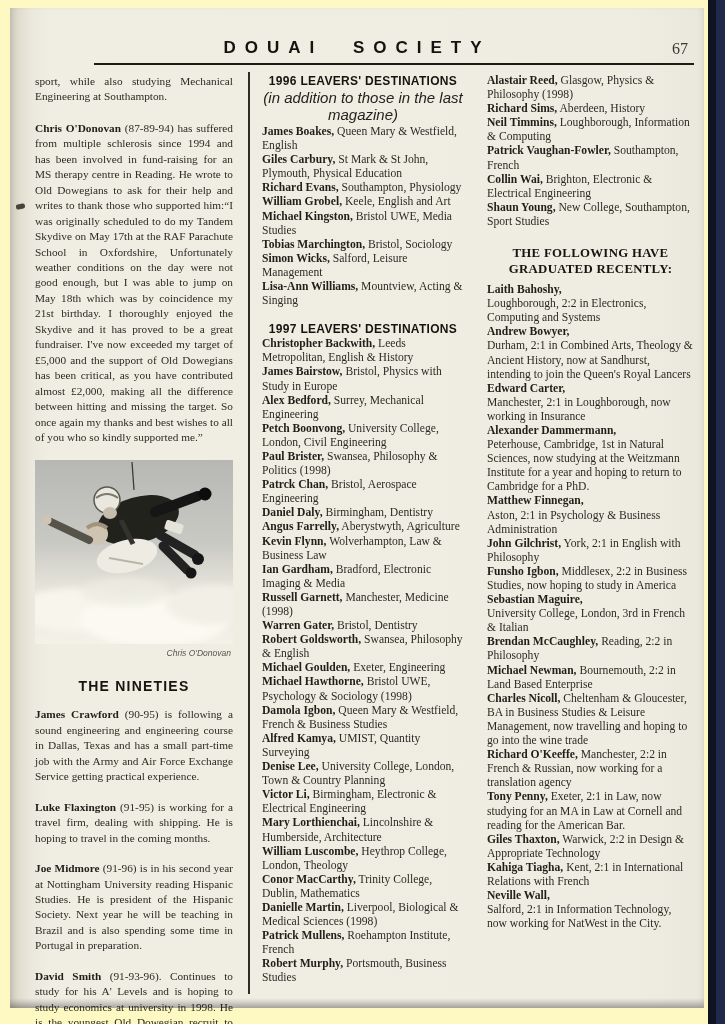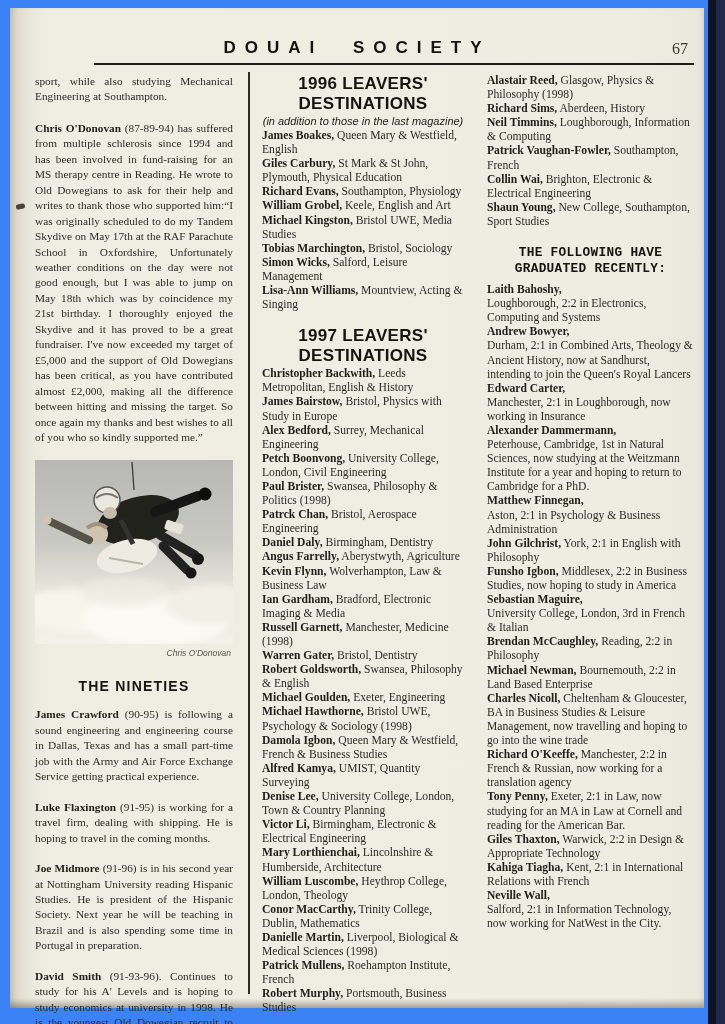--- a/index.html
+++ b/index.html
@@ -1,16 +1,16 @@
 <!DOCTYPE html>
 <html><head>
 <meta charset="utf-8">
 <style>
   html,body{margin:0;padding:0;background:#090909;}
-  .scan{position:relative;width:725px;height:1024px;background:#3b82f6;overflow:hidden;
+  .scan{position:relative;width:725px;height:1024px;background:#fef9c3;overflow:hidden;
         font-family:"Liberation Serif",serif;}
   .cover-edge{position:absolute;right:0;top:0;width:9px;height:100%;background:#20294a;}
   .cover-edge2{position:absolute;right:9px;top:0;width:8px;height:100%;background:#101321;}
   .page{position:absolute;left:10px;top:8px;width:694px;height:1000px;
         background:linear-gradient(90deg,#cfccbe 0px,#e2dfd1 10px,#ebe9dd 22px,#f0eee3 40px,#efede2 90%,#eae8dc 100%);
         box-shadow:inset 0 -3px 6px rgba(0,0,0,.15);}
   .staple{position:absolute;left:6px;top:196px;width:9px;height:5px;background:#45433a;border-radius:2px;transform:rotate(-12deg);}
   
   .hdr-title{position:absolute;left:0;top:30px;width:100%;text-align:center;
              font-family:"Liberation Sans",sans-serif;font-weight:bold;font-size:17px;
@@ -22,26 +22,26 @@
   .col1{left:25px;width:198px;}
   .col2{left:252px;width:202px;}
   .col3{left:477px;width:207px;}
   .divider{position:absolute;left:238px;top:64px;width:1.5px;height:922px;background:#2e2d28;}
   
   .col1 p{font-size:11.3px;line-height:15.45px;text-align:justify;margin:0 0 15px 0;}
   .col1 p.first{margin-bottom:16px;}
   b.nm{font-weight:bold;color:#1f1e19;}
   .entry{font-size:11.6px;line-height:14.1px;margin:0;text-align:left;}
   
-  .sect-head{font-family:"Liberation Sans",sans-serif;font-weight:bold;font-size:17px;
+  .sect-head{font-family:"Liberation Sans",sans-serif;font-weight:bold;font-size:12px;
              letter-spacing:.3px;text-align:center;color:#15140f;margin:0 0 1px 0;}
-  .sect-sub{font-family:"Liberation Sans",sans-serif;font-style:italic;font-size:11px;
+  .sect-sub{font-family:"Liberation Sans",sans-serif;font-style:italic;font-size:15px;
             text-align:center;color:#24231d;margin:0 0 2px 0;}
   .sect-head.second{margin-top:14px;}
-  .grad-head{font-family:Liberation Mono, monospace;font-weight:bold;font-size:12.8px;
+  .grad-head{font-family:Liberation Serif, serif;font-weight:bold;font-size:12.8px;
              letter-spacing:.3px;text-align:center;color:#15140f;margin:16px 0 6px 0;line-height:16px;}
   .nineties-head{font-family:"Liberation Sans",sans-serif;font-weight:bold;font-size:14px;
                  letter-spacing:1.2px;text-align:center;color:#15140f;margin:20px 0 13px 0;}
   
   .photo{margin:13px 0 0 0;width:198px;}
   .photo svg{display:block;width:198px;height:184px;}
   .photo figcaption{font-family:"Liberation Sans",sans-serif;font-style:italic;font-size:8.5px;
                     color:#57554d;text-align:right;margin-top:4px;padding-right:2px;}
   .block{display:block;}
   .bottom-shadow{position:absolute;left:0;bottom:0;width:100%;height:10px;

